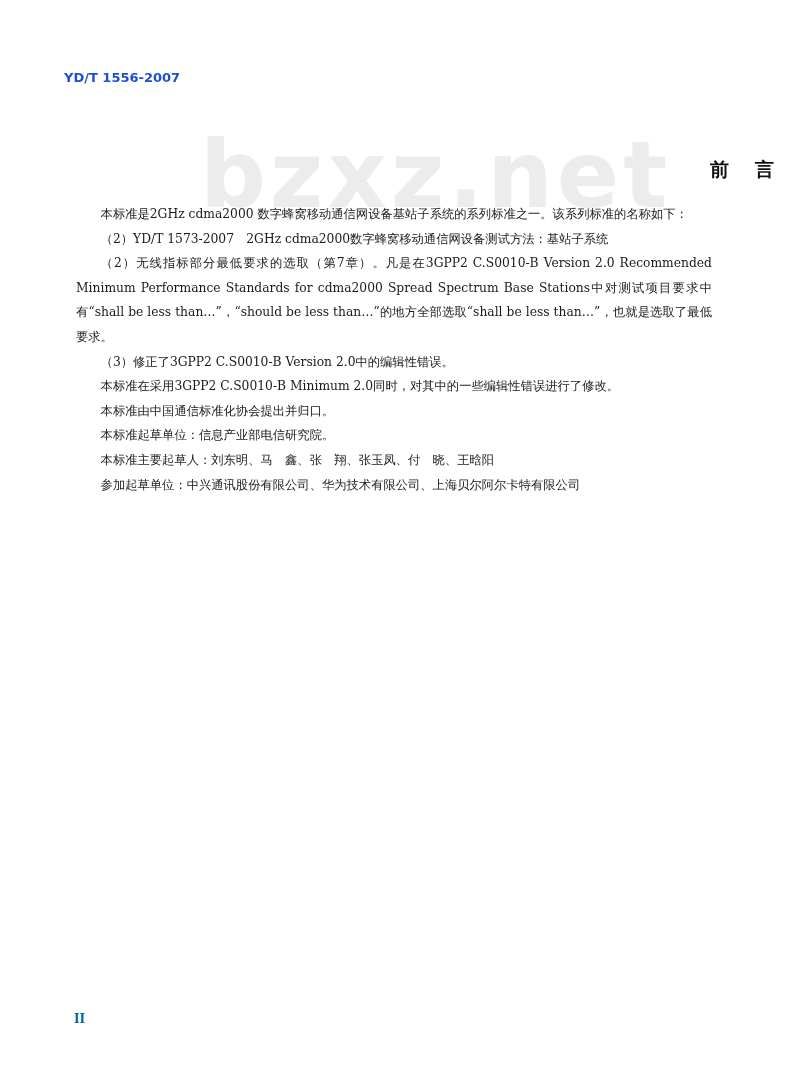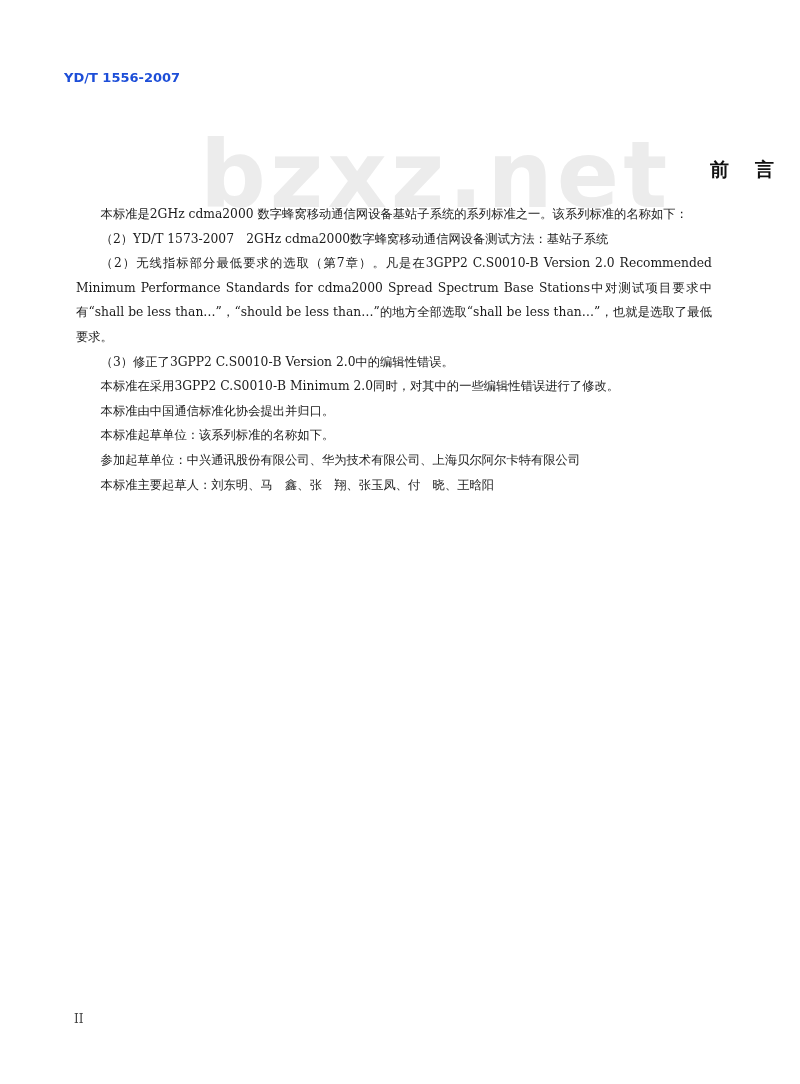--- a/index.html
+++ b/index.html
@@ -20,35 +20,35 @@
     position: absolute; left: 0; width: 800px; top: 133px; text-align: right;
     font-family: "DejaVu Sans", "Liberation Sans", sans-serif; font-weight: bold; font-size: 19px;
     letter-spacing: 26px; color: #111; margin-top: 24px;
   }
   .body-text {
     position: absolute; left: 76px; top: 202px; width: 636px;
     font-size: 12.3px; line-height: 24.6px;
   }
   .p { margin: 0; text-indent: 2em; text-align: justify; }
   .page-num {
-    position: absolute; left: 74px; top: 1012px; font-size: 12px; font-weight: normal; color: #404040;
+    position: absolute; left: 74px; top: 1012px; font-size: 12px; font-weight: bold; color: #0369a1;
   }
 </style>
 </head>
 <body>
 
 <div class="watermark">bzxz.net</div>
 <div class="header">YD/T 1556-2007</div>
 <div class="title">前言</div>
 
 <div class="body-text">
   <p class="p">本标准是2GHz cdma2000 数字蜂窝移动通信网设备基站子系统的系列标准之一。该系列标准的名称如下：</p>
   <p class="p">（2）YD/T 1573-2007　2GHz cdma2000数字蜂窝移动通信网设备测试方法：基站子系统</p>
   <p class="p">（2）无线指标部分最低要求的选取（第7章）。凡是在3GPP2 C.S0010-B Version 2.0 Recommended Minimum Performance Standards for cdma2000 Spread Spectrum Base Stations中对测试项目要求中有“shall be less than…”，“should be less than…”的地方全部选取“shall be less than…”，也就是选取了最低要求。</p>
   <p class="p">（3）修正了3GPP2 C.S0010-B Version 2.0中的编辑性错误。</p>
   <p class="p">本标准在采用3GPP2 C.S0010-B Minimum 2.0同时，对其中的一些编辑性错误进行了修改。</p>
   <p class="p">本标准由中国通信标准化协会提出并归口。</p>
-  <p class="p">本标准起草单位：该系列标准的名称如下。</p>
+  <p class="p">本标准起草单位：信息产业部电信研究院。</p>
+  <p class="p">本标准主要起草人：刘东明、马　鑫、张　翔、张玉凤、付　晓、王晗阳</p>
   <p class="p">参加起草单位：中兴通讯股份有限公司、华为技术有限公司、上海贝尔阿尔卡特有限公司</p>
-  <p class="p">本标准主要起草人：刘东明、马　鑫、张　翔、张玉凤、付　晓、王晗阳</p>
 </div>
 
 <div class="page-num">II</div>
 
 </body></html>

